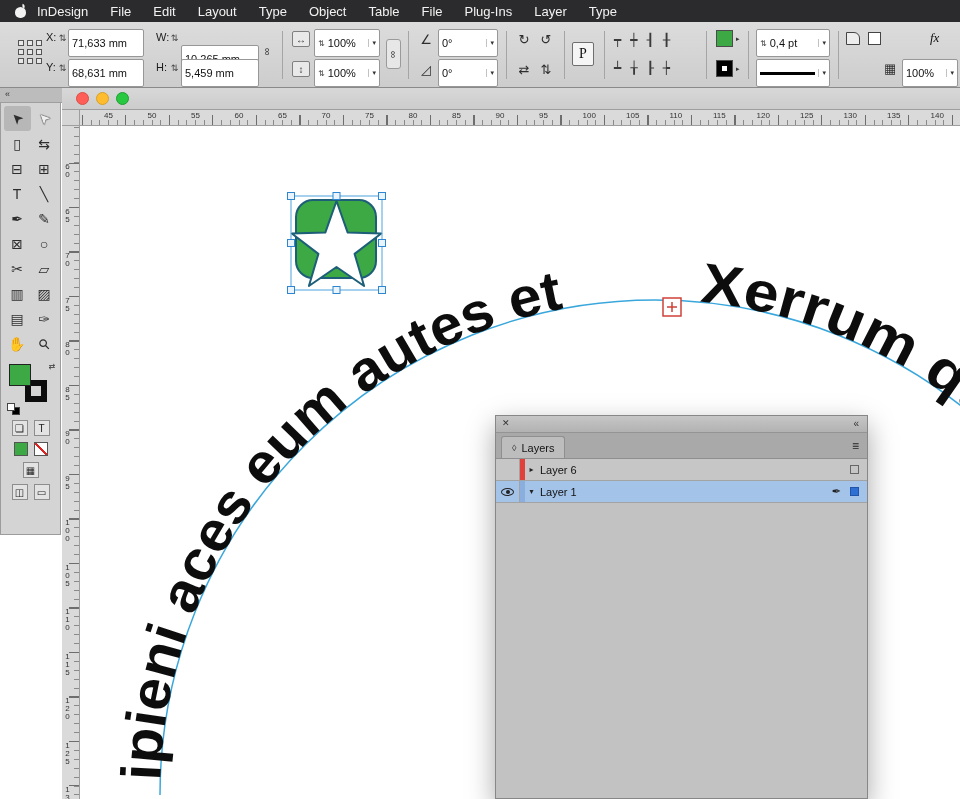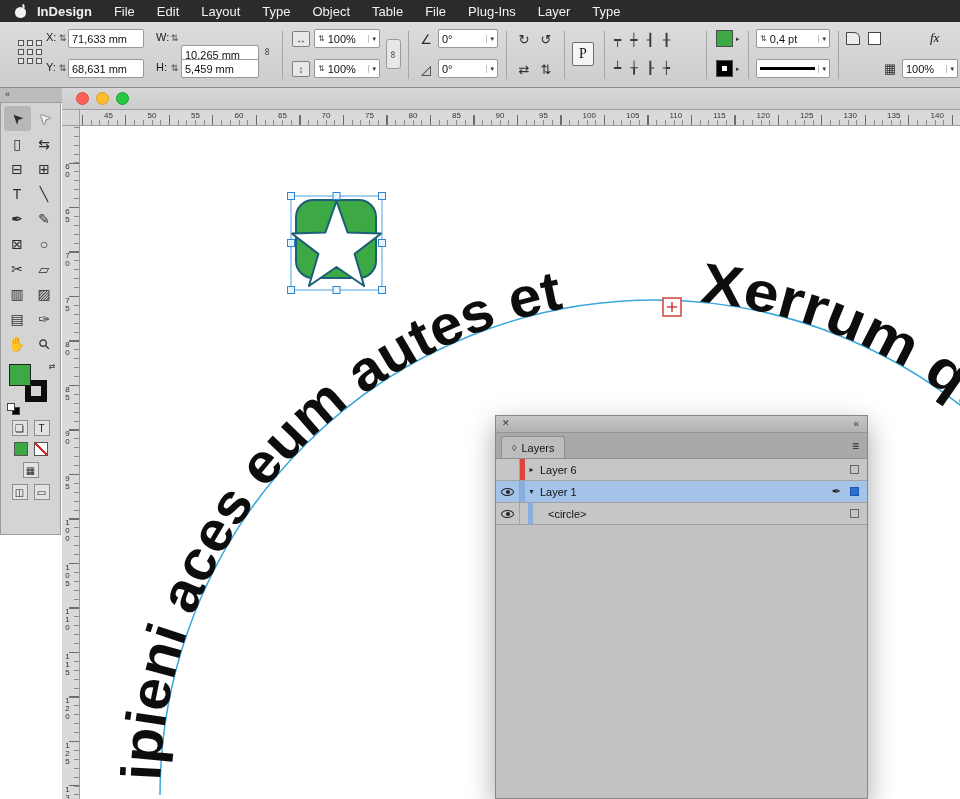--- a/index.html
+++ b/index.html
@@ -5,29 +5,29 @@
   *{margin:0;padding:0;box-sizing:border-box}
   html,body{width:960px;height:799px;overflow:hidden}
   body{font-family:"Liberation Sans","DejaVu Sans",sans-serif;background:#fff;position:relative;color:#222}
 
   
   .menubar{position:absolute;top:0;left:0;width:960px;height:22px;background:#2b2b2d;display:flex;align-items:center;color:#f2f2f2;font-size:13px;z-index:60;padding-left:10px}
   .apple{width:13px;height:13px;margin:0 8px 0 4px;position:relative}
   .apple::before{content:"";position:absolute;left:1px;top:2px;width:11px;height:11px;background:#f2f2f2;border-radius:50% 50% 46% 46%}
   .apple::after{content:"";position:absolute;left:8px;top:-1px;width:3px;height:4px;background:#f2f2f2;border-radius:0 100% 0 100%;transform:rotate(18deg)}
   .menu-item{padding:0 11px;white-space:nowrap}
-  .menu-item.app-name{font-weight:bold;padding-left:2px}
+  .menu-item.app-name{font-weight:normal;padding-left:2px}
 
   
   .cb{position:absolute;top:22px;left:0;width:960px;height:66px;background:linear-gradient(#dcdcdc,#cdcdcd);border-bottom:1px solid #8a8a8a;z-index:55;font-size:11px;overflow:hidden}
   .cb *{position:absolute}
   .refgrid{left:18px;top:18px;width:26px;height:26px;display:grid;grid-template-columns:repeat(3,7px);grid-template-rows:repeat(3,7px);gap:2px}
   .refgrid i{position:static;width:6px;height:6px;border:1px solid #555;background:#e8e8e8}
   .cb .lab{font-size:11px;color:#1c1c1c}
-  .fld{height:19px;background:#fff;border:1px solid #979797;border-radius:2px;display:flex;align-items:center;padding:0 3px;font-size:11px;color:#111}
+  .fld{height:28px;background:#fff;border:1px solid #979797;border-radius:2px;display:flex;align-items:center;padding:0 3px;font-size:11px;color:#111}
   .fld{position:absolute}
   .fld .v{position:static;flex:1;white-space:nowrap;overflow:hidden}
   .fld .dd{position:static;border-left:1px solid #c2c2c2;padding-left:3px;margin-left:3px;font-size:7px;color:#333}
   .fstp{position:static;font-size:8px;color:#444;margin-right:3px}
   .stp{font-size:9px;color:#444;width:9px;text-align:center;line-height:9px}
   .vsep{width:1px;height:48px;top:9px;background:#a5a5a5}
   .icbox{width:18px;height:16px;border:1px solid #7f7f7f;background:#e9e9e9;display:flex;align-items:center;justify-content:center;font-size:10px;color:#333;border-radius:2px}
   .cbtn{width:20px;height:18px;display:flex;align-items:center;justify-content:center;font-size:13px;color:#2e2e2e}
   .linkbtn{width:15px;height:30px;border:1px solid #9a9a9a;border-radius:3px;background:#e7e7e7;display:flex;align-items:center;justify-content:center}
   .linkbtn span{position:static;transform:rotate(90deg);font-size:10px;color:#333}
@@ -438,26 +438,14 @@
           <span class="eye"></span>
         </span>
         <span class="lp-colorbar" style="background: rgb(138, 174, 222);"></span>
         <span class="lp-exp">▾</span>
         <span class="lp-name b">Layer 1</span>
         <span class="lp-right">
           <span class="lp-pen">✒</span>
           <span class="lp-proxy filled"></span>
         </span>
       </div>
-      <div class="lp-row">
-        <span class="lp-eyecell">
-          <span class="eye"></span>
-        </span>
-        <span style="width: 8px; flex: 0 0 auto;"></span>
-        <span class="lp-colorbar" style="background: rgb(138, 174, 222);"></span>
-        <span class="lp-exp"></span>
-        <span class="lp-name">&lt;circle&gt;</span>
-        <span class="lp-right">
-          <span class="lp-proxy"></span>
-        </span>
-      </div>
     </div>
 </div>
 
 </body></html>

